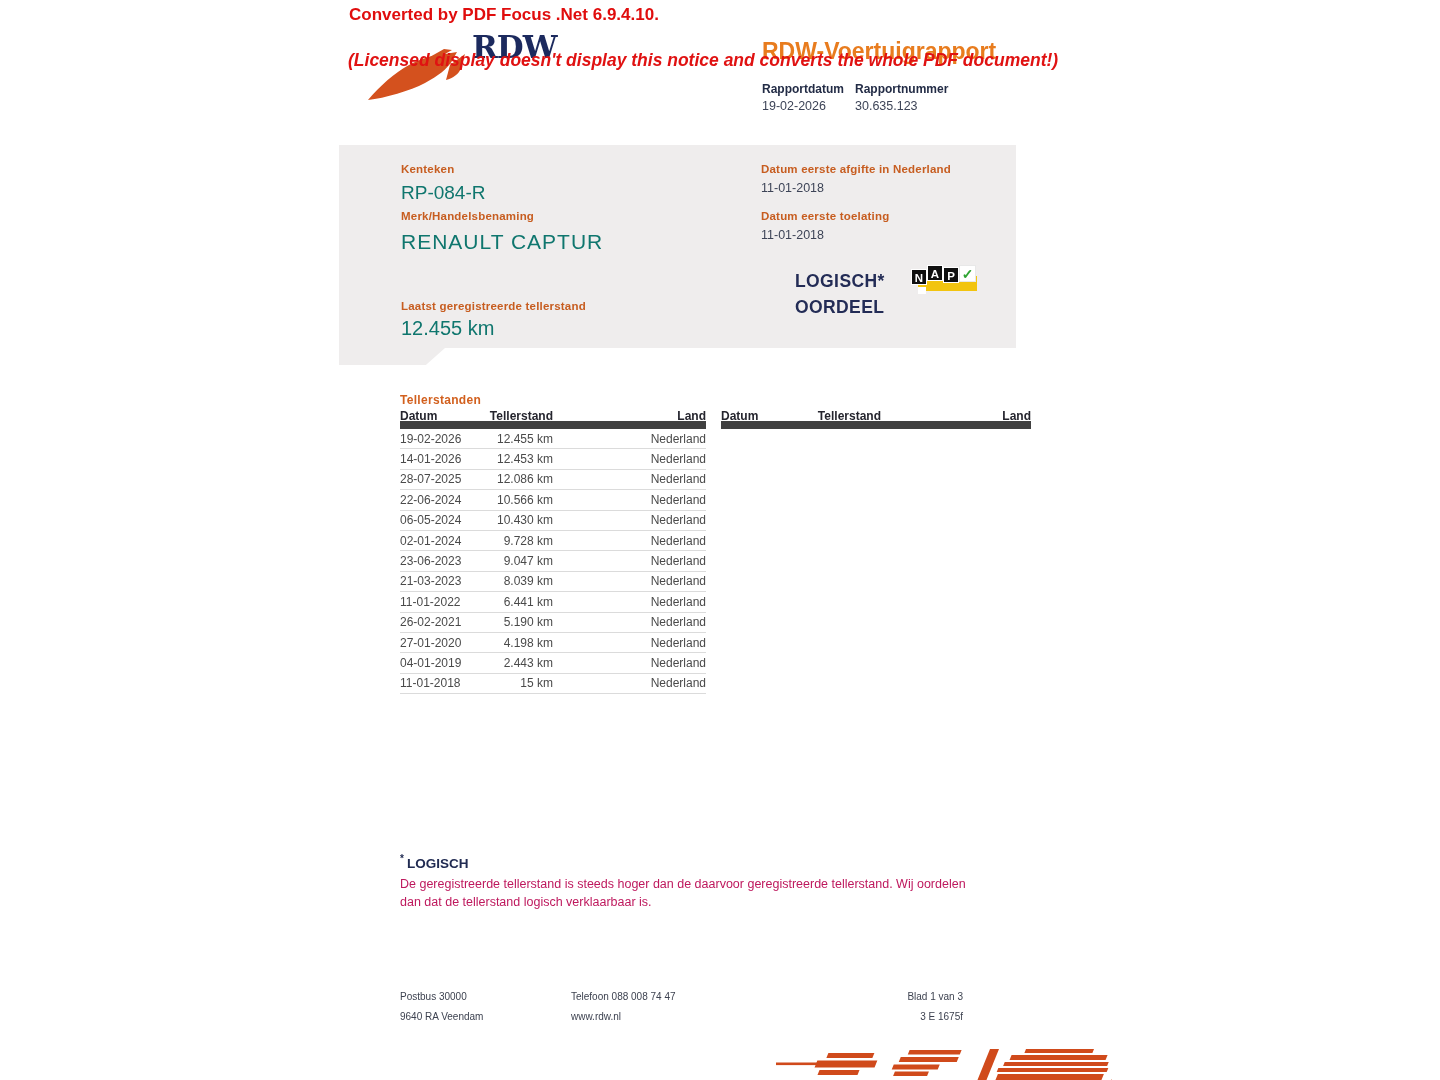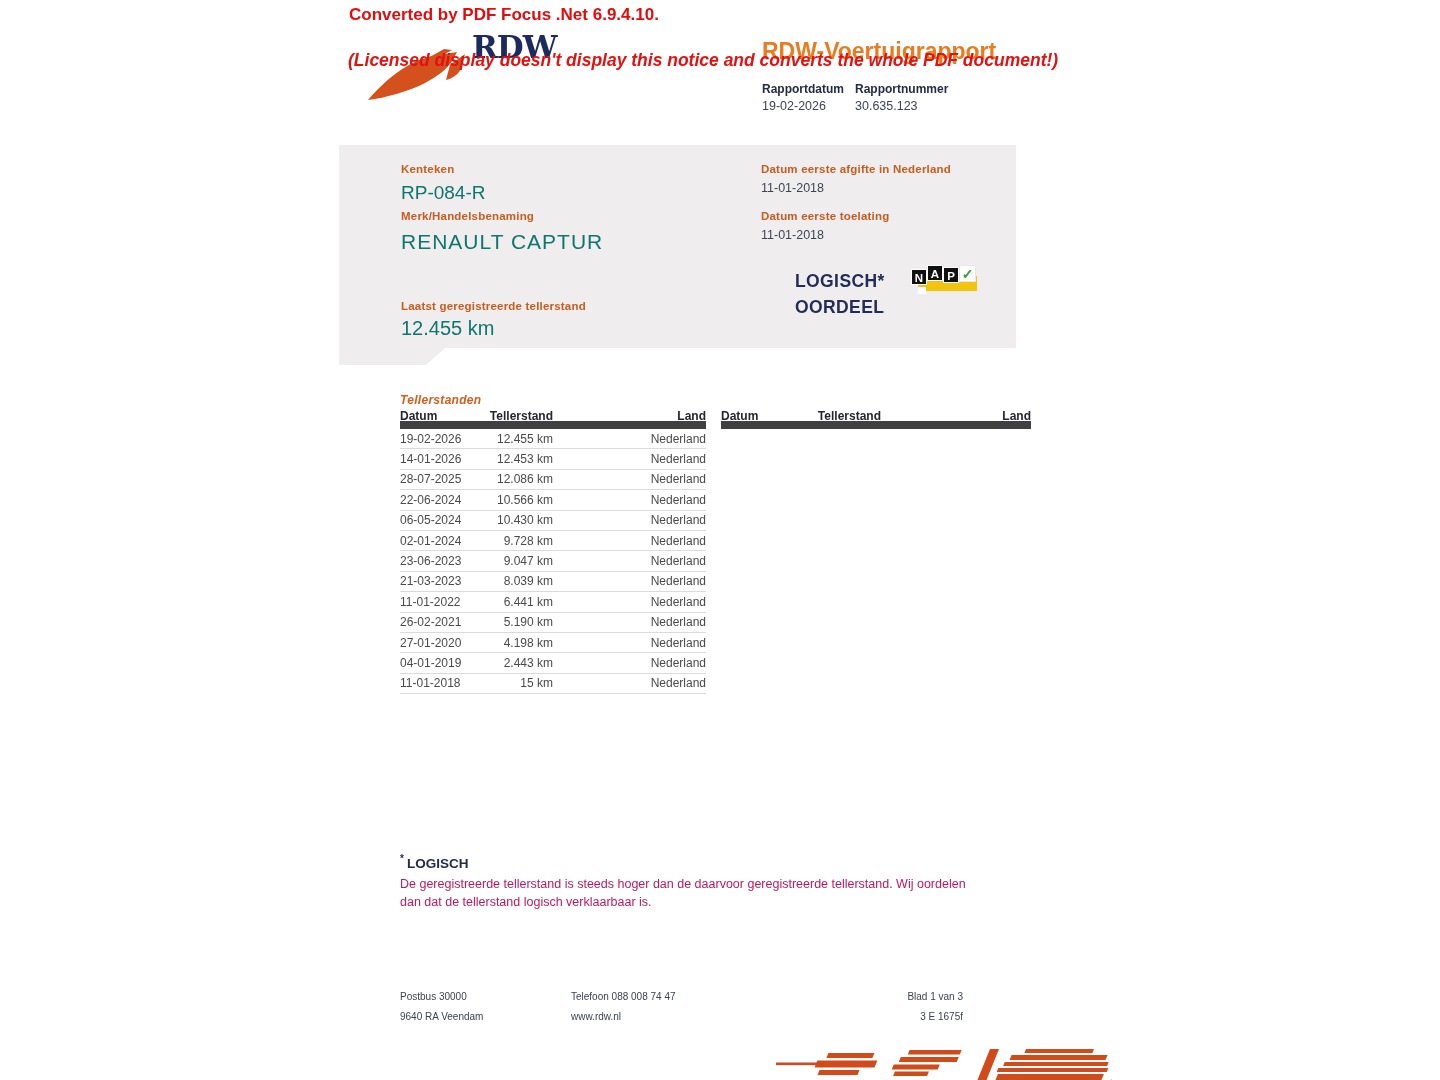--- a/index.html
+++ b/index.html
@@ -33,21 +33,21 @@
 
   
   .nap { position:absolute; left:911px; top:263px; width:68px; height:33px; }
   .nap-bar { position:absolute; left:7px; top:13px; width:59px; height:15px; background:#f2c40f; }
   .nap-notch { position:absolute; left:7px; top:24px; width:8px; height:7px; background:#ffffff; }
   .nap-tile { position:absolute; width:16px; height:16px; background:#101010; color:#fff; font-size:11.5px; font-weight:bold; text-align:center; line-height:16px; border:1px solid #fff; }
   .nap-n { left:0px; top:6px; } .nap-a { left:16px; top:2px; } .nap-p { left:32px; top:4px; }
   .nap-check { position:absolute; left:48px; top:2px; width:17px; height:17px; background:#fff; border:1px solid #e8e8e8; color:#2fa433; font-size:14px; font-weight:bold; text-align:center; line-height:16px; }
 
   
-  .tbl-heading { position:absolute; left:400px; top:393px; font-size:12px; font-weight:bold; color:#d2601e; letter-spacing:.3px;font-style:italic; }
+  .tbl-heading { position:absolute; left:400px; top:393px; font-size:12px; font-weight:bold; color:#d2601e; letter-spacing:.3px; }
   .tbl { position:absolute; top:410px; }
   .tbl1 { left:400px; width:306px; }
   .tbl2 { left:721px; width:310px; }
   .t-head { display:grid; grid-template-columns:100px 53px 1fr; border-bottom:8px solid #404040; padding-bottom:4px; height:19px; }
   .tbl2 .t-head { grid-template-columns:100px 60px 1fr; }
   .t-head span { font-size:12px; font-weight:bold; color:#25252e; white-space:nowrap; }
   .t-row { display:grid; grid-template-columns:100px 53px 1fr; height:20.4px; align-items:center; border-bottom:1px solid #dbdbdb; }
   .t-row span, .t-head span { line-height:1; }
   .c { font-size:12px; color:#4a4a4a; white-space:nowrap; }
   .c2 { justify-self:end; } .c3 { justify-self:end; }

